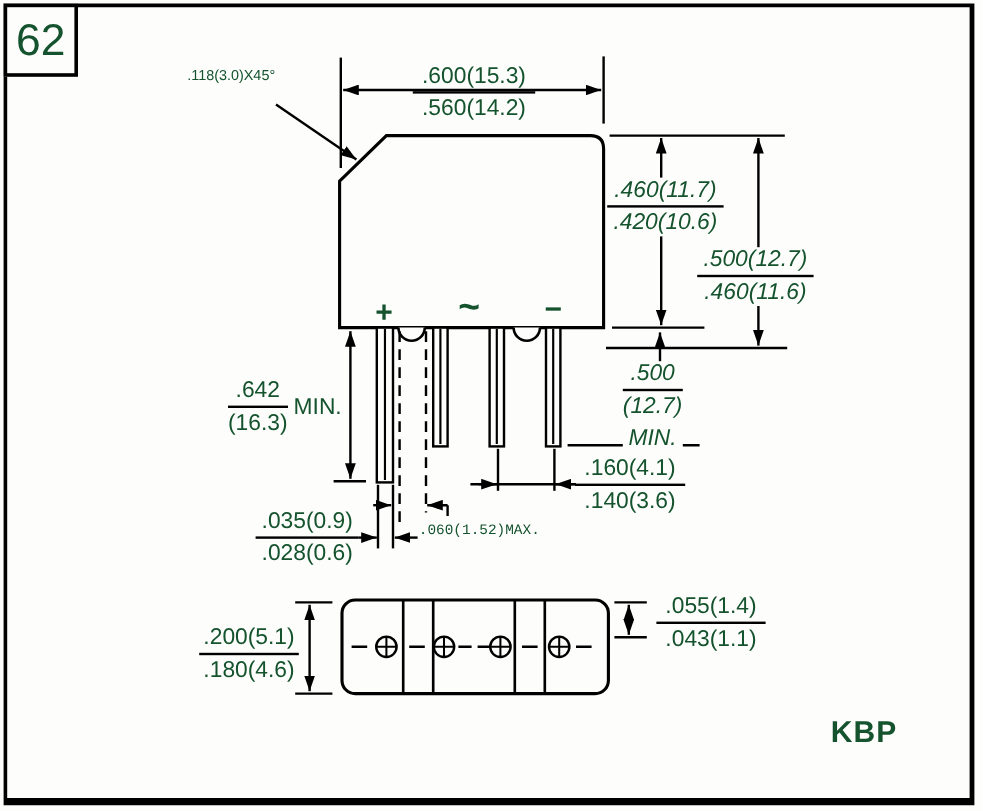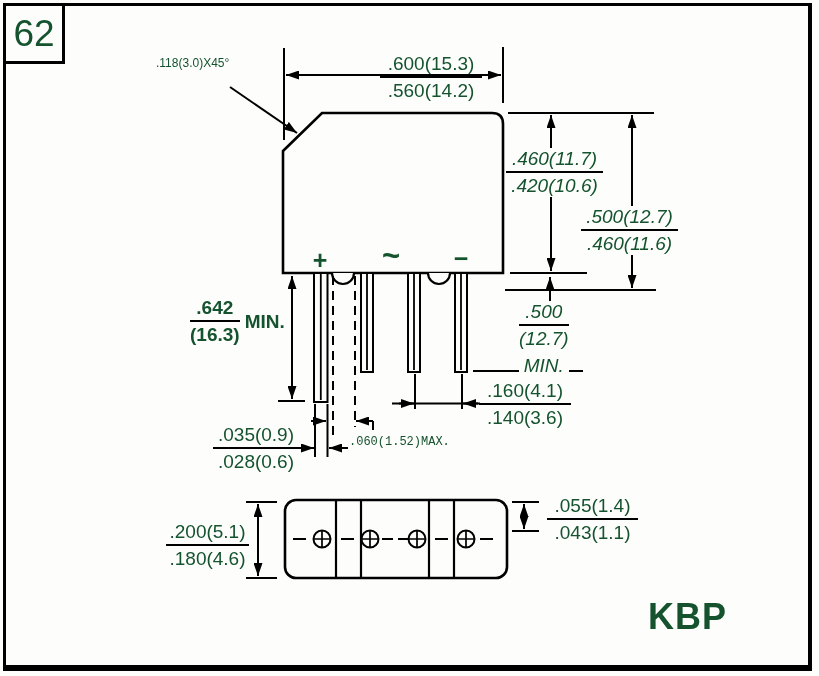--- a/index.html
+++ b/index.html
@@ -28,21 +28,21 @@
   .frac{position:absolute; z-index:3; text-align:center; font-size:19px; line-height:22px;}
   .frac .num{border-bottom:2px solid #000; padding:0 3px 1px 3px;}
   .frac .den{padding-top:2px;}
   .whitebg{background:#fdfdfc;font-style:italic;}
   .dim-row{position:absolute; z-index:3; display:flex; align-items:center; gap:5px;}
   .dim-row .frac{position:static;}
   .suffix{font-size:19px;}
   .pinlabel{position:absolute; z-index:3; text-align:center; font-weight:bold;}
   .kbp{
     position:absolute; left:648px; top:596px; width:100px; z-index:3;
-    font-size:36px; font-weight:bold; letter-spacing:1px; text-align:left;
+    font-size:25px; font-weight:bold; letter-spacing:1px; text-align:right;
   }
 </style>
 </head>
 <body>
 
 <div class="page">
   <div class="frame"></div>
 
   <div class="pagenum-box">
     <span>62</span>
@@ -147,36 +147,36 @@
     <line x1="246" y1="578" x2="277" y2="578" stroke="#000" stroke-width="2"></line>
     <line x1="258" y1="504" x2="258" y2="576" stroke="#000" stroke-width="2" marker-start="url(#ah)" marker-end="url(#ah)"></line>
 
     <line x1="512" y1="502" x2="539" y2="502" stroke="#000" stroke-width="2"></line>
     <line x1="512" y1="531" x2="539" y2="531" stroke="#000" stroke-width="2"></line>
     <line x1="524" y1="504" x2="524" y2="529" stroke="#000" stroke-width="2" marker-start="url(#ah)" marker-end="url(#ah)"></line>
   </svg>
 
   <div class="txt" style="left:156px; top:52px;">.118(3.0)X45°</div>
 
-  <div class="frac" style="left:344px; top:53px; width:102px;margin-left:36px;">
+  <div class="frac" style="left:344px; top:53px; width:102px;">
     <div class="num">.600(15.3)</div>
     <div class="den">.560(14.2)</div>
   </div>
 
   <div class="frac whitebg" style="left:506px; top:148px; width:97px;">
     <div class="num">.460(11.7)</div>
     <div class="den">.420(10.6)</div>
   </div>
 
   <div class="frac whitebg" style="left:581px; top:206px; width:97px;">
     <div class="num">.500(12.7)</div>
     <div class="den">.460(11.6)</div>
   </div>
 
-  <div class="dim-row" style="left:190px; top:297px;font-weight:bold;">
+  <div class="dim-row" style="left:190px; top:315px;">
     <div class="frac">
       <div class="num">.642</div>
       <div class="den">(16.3)</div>
     </div>
     <span class="suffix">MIN.</span>
   </div>
 
   <div class="dim-row whitebg" style="left:519px; top:301px;flex-direction:column;">
     <div class="frac">
       <div class="num">.500</div>

